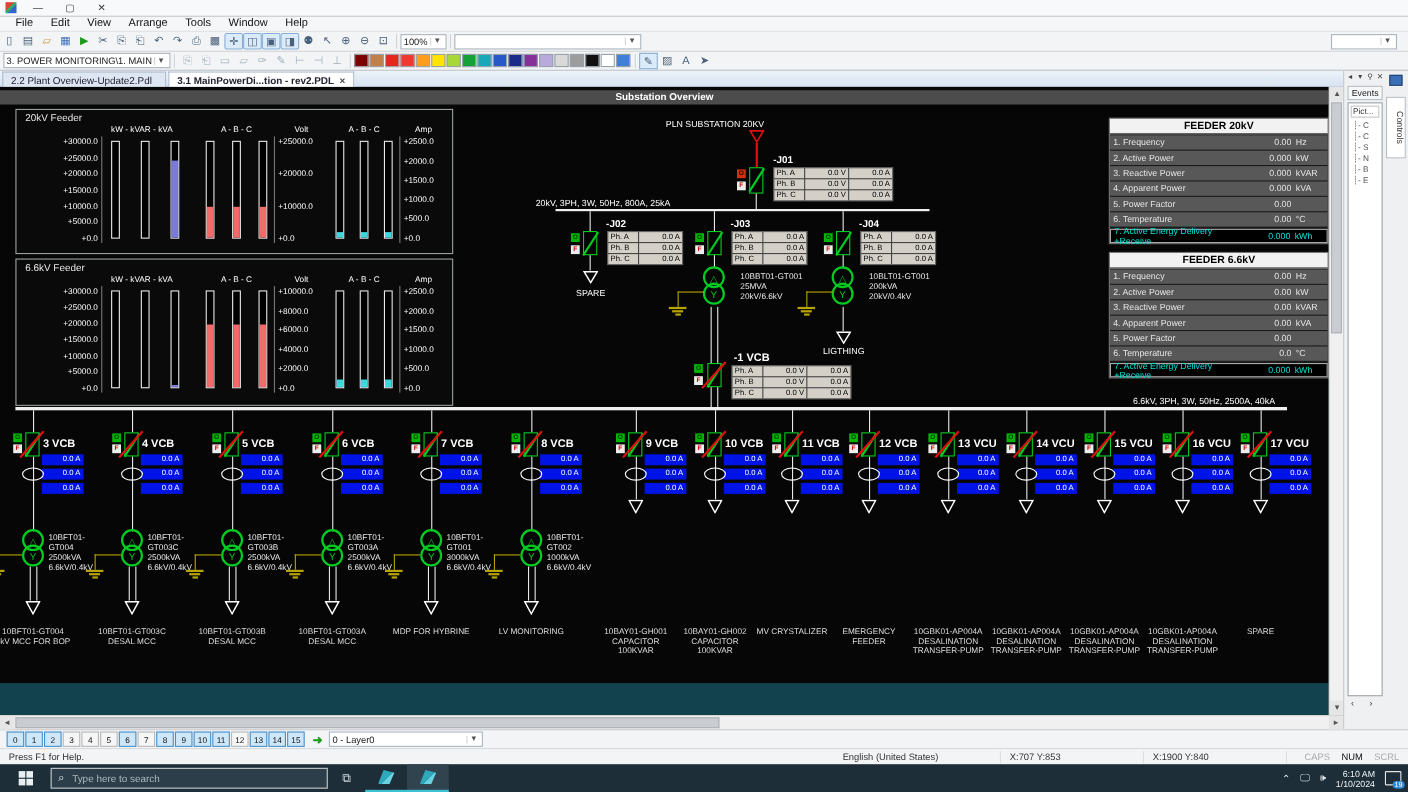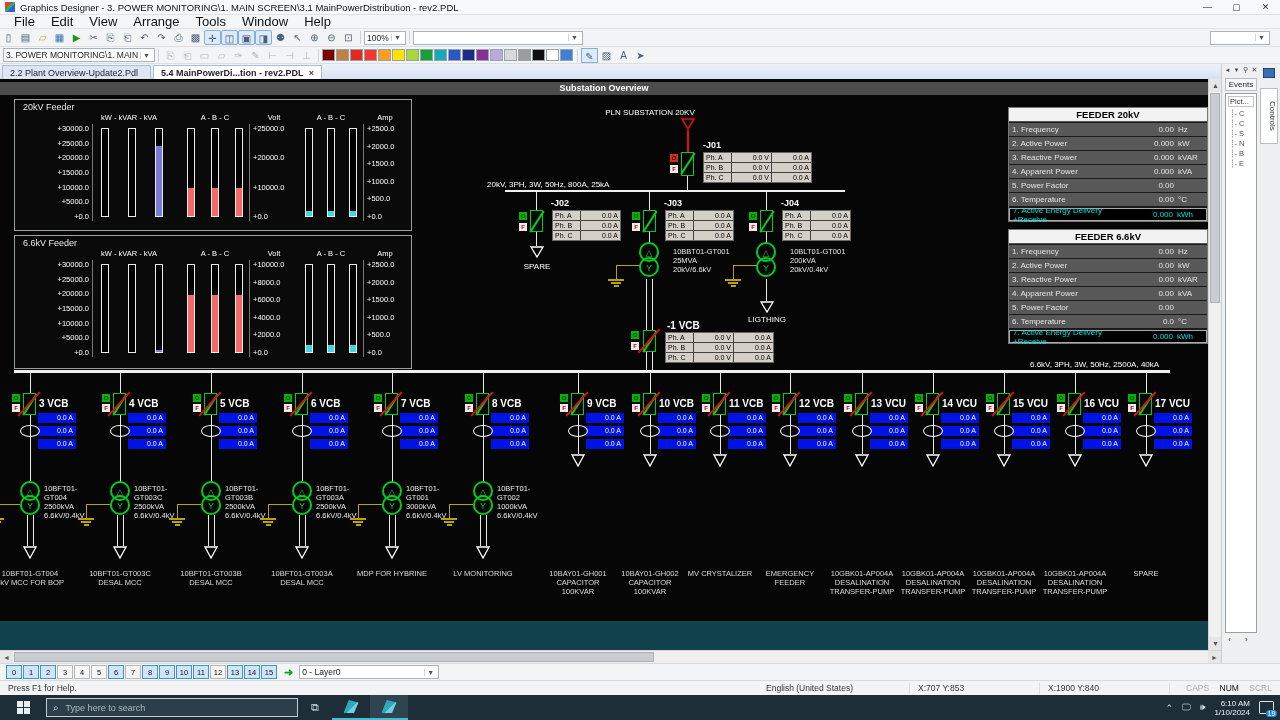--- a/index.html
+++ b/index.html
@@ -5,21 +5,21 @@
   *{margin:0;padding:0;box-sizing:border-box}
   html,body{width:1280px;height:720px;overflow:hidden}
   body{font-family:"Liberation Sans",sans-serif;position:relative;background:#000;font-size:10px}
   
   .titlebar{position:absolute;left:0;top:0;width:1280px;height:15px;background:#f7f9fb;display:flex;align-items:center;border-bottom:1px solid #e0e0e0}
   .titlebar .appicon{width:10px;height:10px;margin:0 5px;background:linear-gradient(135deg,#d43 40%,#3a6 40%,#3a6 60%,#36c 60%)}
   .titlebar .ttext{font-size:9.5px;color:#111;flex:1;white-space:nowrap;overflow:hidden}
   .wbtns{display:flex;height:100%}
   .wbtn{width:29px;text-align:center;font-size:9px;color:#333;line-height:15px}
   .menubar{position:absolute;left:0;top:15px;width:1280px;height:14px;background:#f5f6f7;display:flex;align-items:center;padding-left:6px;border-bottom:1px solid #e3e3e3}
-  .menuitem{font-size:13px;color:#111;padding:4px 8px}
+  .menuitem{font-size:10px;color:#111;padding:4px 8px}
   .toolbar{position:absolute;left:0;width:1280px;background:#f2f4f6;display:flex;align-items:center;border-bottom:1px solid #dcdfe2}
   .tb1{top:29px;height:18px}
   .tb2{top:47px;height:17px}
   .ticon{width:17px;height:15px;text-align:center;line-height:15px;font-size:10px;color:#49617a;flex:none}
   .ticon[data-name="run-icon"]{color:#1a9a1a}
   .ticon[data-name="save-icon"]{color:#3b6fb5}
   .ticon[data-name="open-icon"]{color:#c79a3a}
   .ticon[data-name="snap-icon"],.ticon[data-name="view-tiles-icon"],.ticon[data-name="view-folder-icon"],.ticon[data-name="view-gallery-icon"]{border:1px solid #88aed6;background:#dcebfa;border-radius:2px}
   .tsep{width:1px;height:13px;background:#cfd4d9;margin:0 3px;flex:none}
   .combo{height:14px;background:#fff;border:1px solid #aab4bd;display:flex;align-items:center;font-size:8.5px;color:#222;padding:0 2px;position:relative;flex:none}
@@ -126,21 +126,20 @@
   .tray{margin-left:auto;display:flex;align-items:center;color:#dfe6ea;font-size:9px;gap:9px;padding-right:6px}
   .clock{text-align:right;font-size:8px;line-height:9px;color:#eef3f6}
   .notif{position:relative;width:15px;height:13px;border:1px solid #dfe6ea;border-radius:1px}
   .notif b{position:absolute;right:-4px;bottom:-4px;background:#2f88d8;color:#fff;font-size:6.5px;border-radius:5px;padding:0 2px;font-weight:normal}
 </style>
 </head>
 <body>
 
 <div class="titlebar" data-name="title-bar">
   <span class="appicon" data-name="app-icon"></span>
-  <span class="ttext" data-name="window-title">Graphics Designer - 3. POWER MONITORING\1. MAIN SCREEN\3.1 MainPowerDistribution - rev2.PDL</span>
   <span class="wbtns">
     <span class="wbtn" data-name="minimize-button">—</span>
     <span class="wbtn" data-name="maximize-button">▢</span>
     <span class="wbtn" data-name="close-button">✕</span>
   </span>
 </div>
 
 <div class="menubar" data-name="menu-bar">
 
 <span class="menuitem" data-name="menu-item">File</span>
@@ -238,21 +237,21 @@
   <span class="ticon" data-name="pointer-tool-button">➤</span>
 </div>
 
 <div class="tabbar" data-name="document-tab-bar">
 
 <span class="tab" data-name="document-tab" data-active="false">
     <span>2.2 Plant Overview-Update2.Pdl</span>
     <span class="tclose" data-name="tab-close-icon"></span>
   </span>
     <span class="tab" data-name="document-tab" data-active="true">
-    <span>5.4 MainPowerDi...tion - rev2.PDL</span>
+    <span>3.1 MainPowerDi...tion - rev2.PDL</span>
     <span class="tclose" data-name="tab-close-icon">×</span>
   </span>
   </div>
 
 <div class="canvas" data-name="drawing-canvas">
  <div class="picture" data-name="picture-area">
   <div class="ctitle" data-name="picture-title">Substation Overview</div>
 
   <div class="gpanel gp1" data-name="gauge-panel-20kv">
     <div class="gtitle" data-name="gauge-title">20kV Feeder</div>

